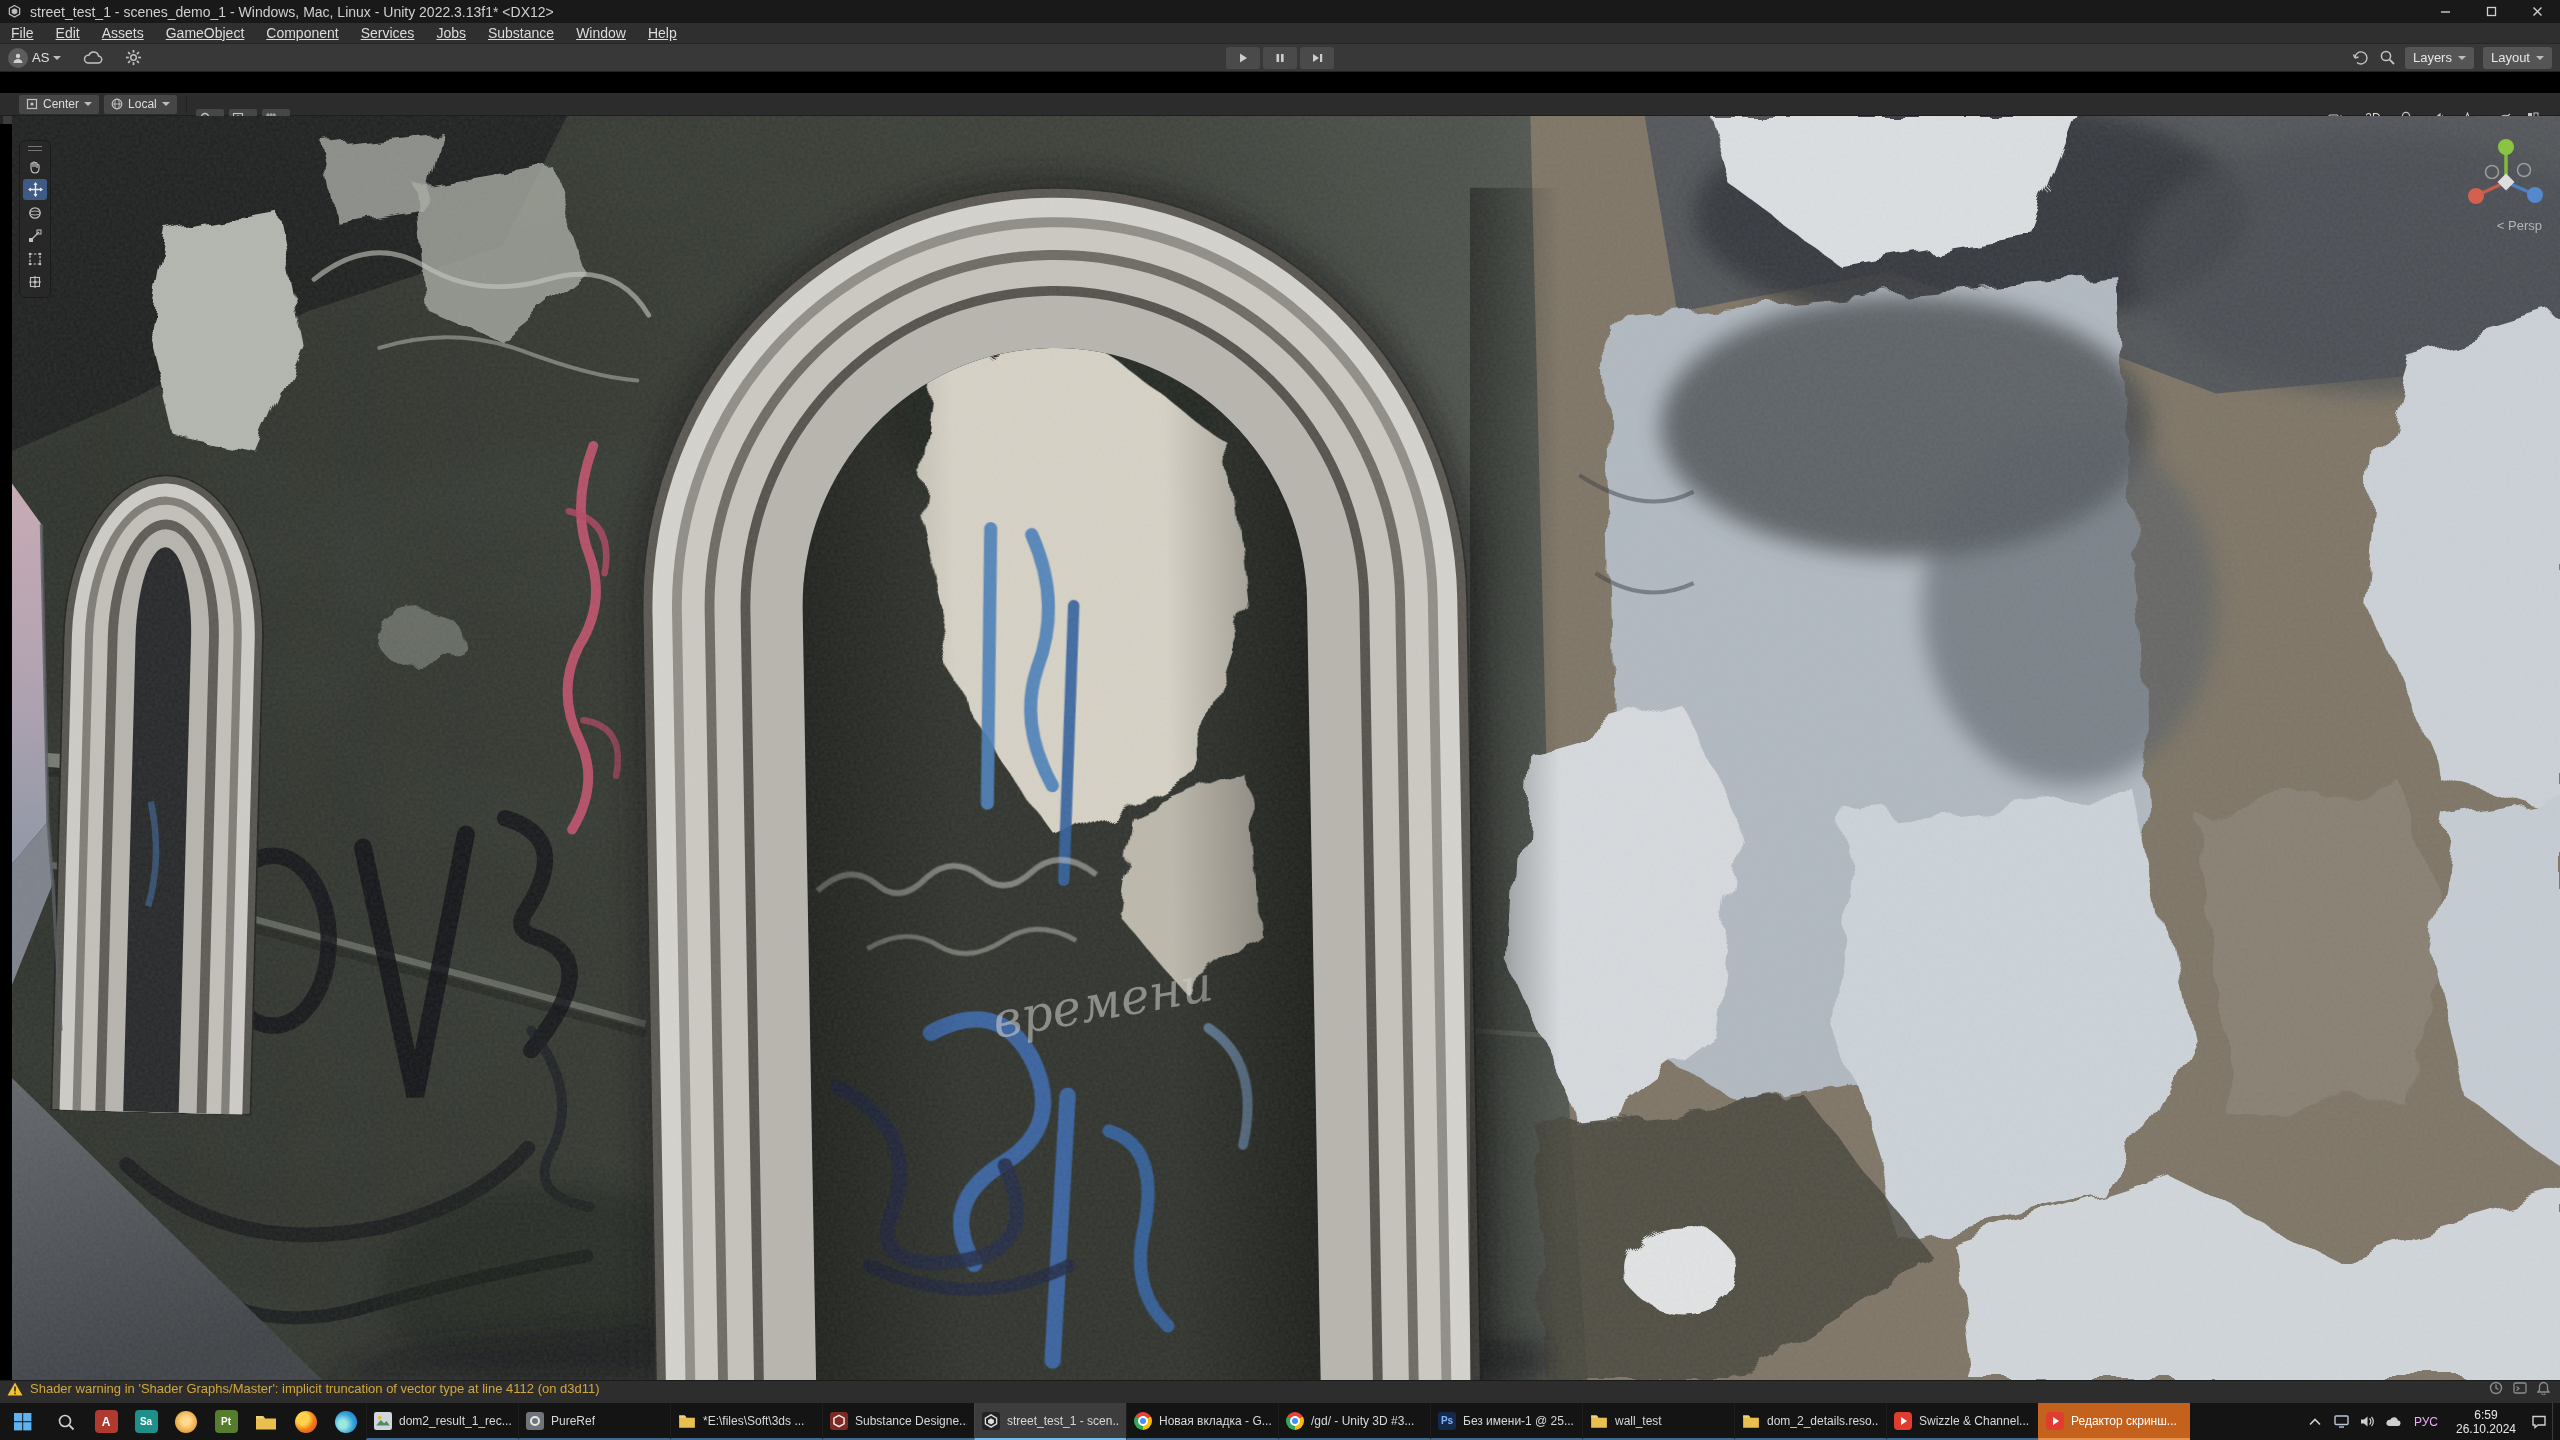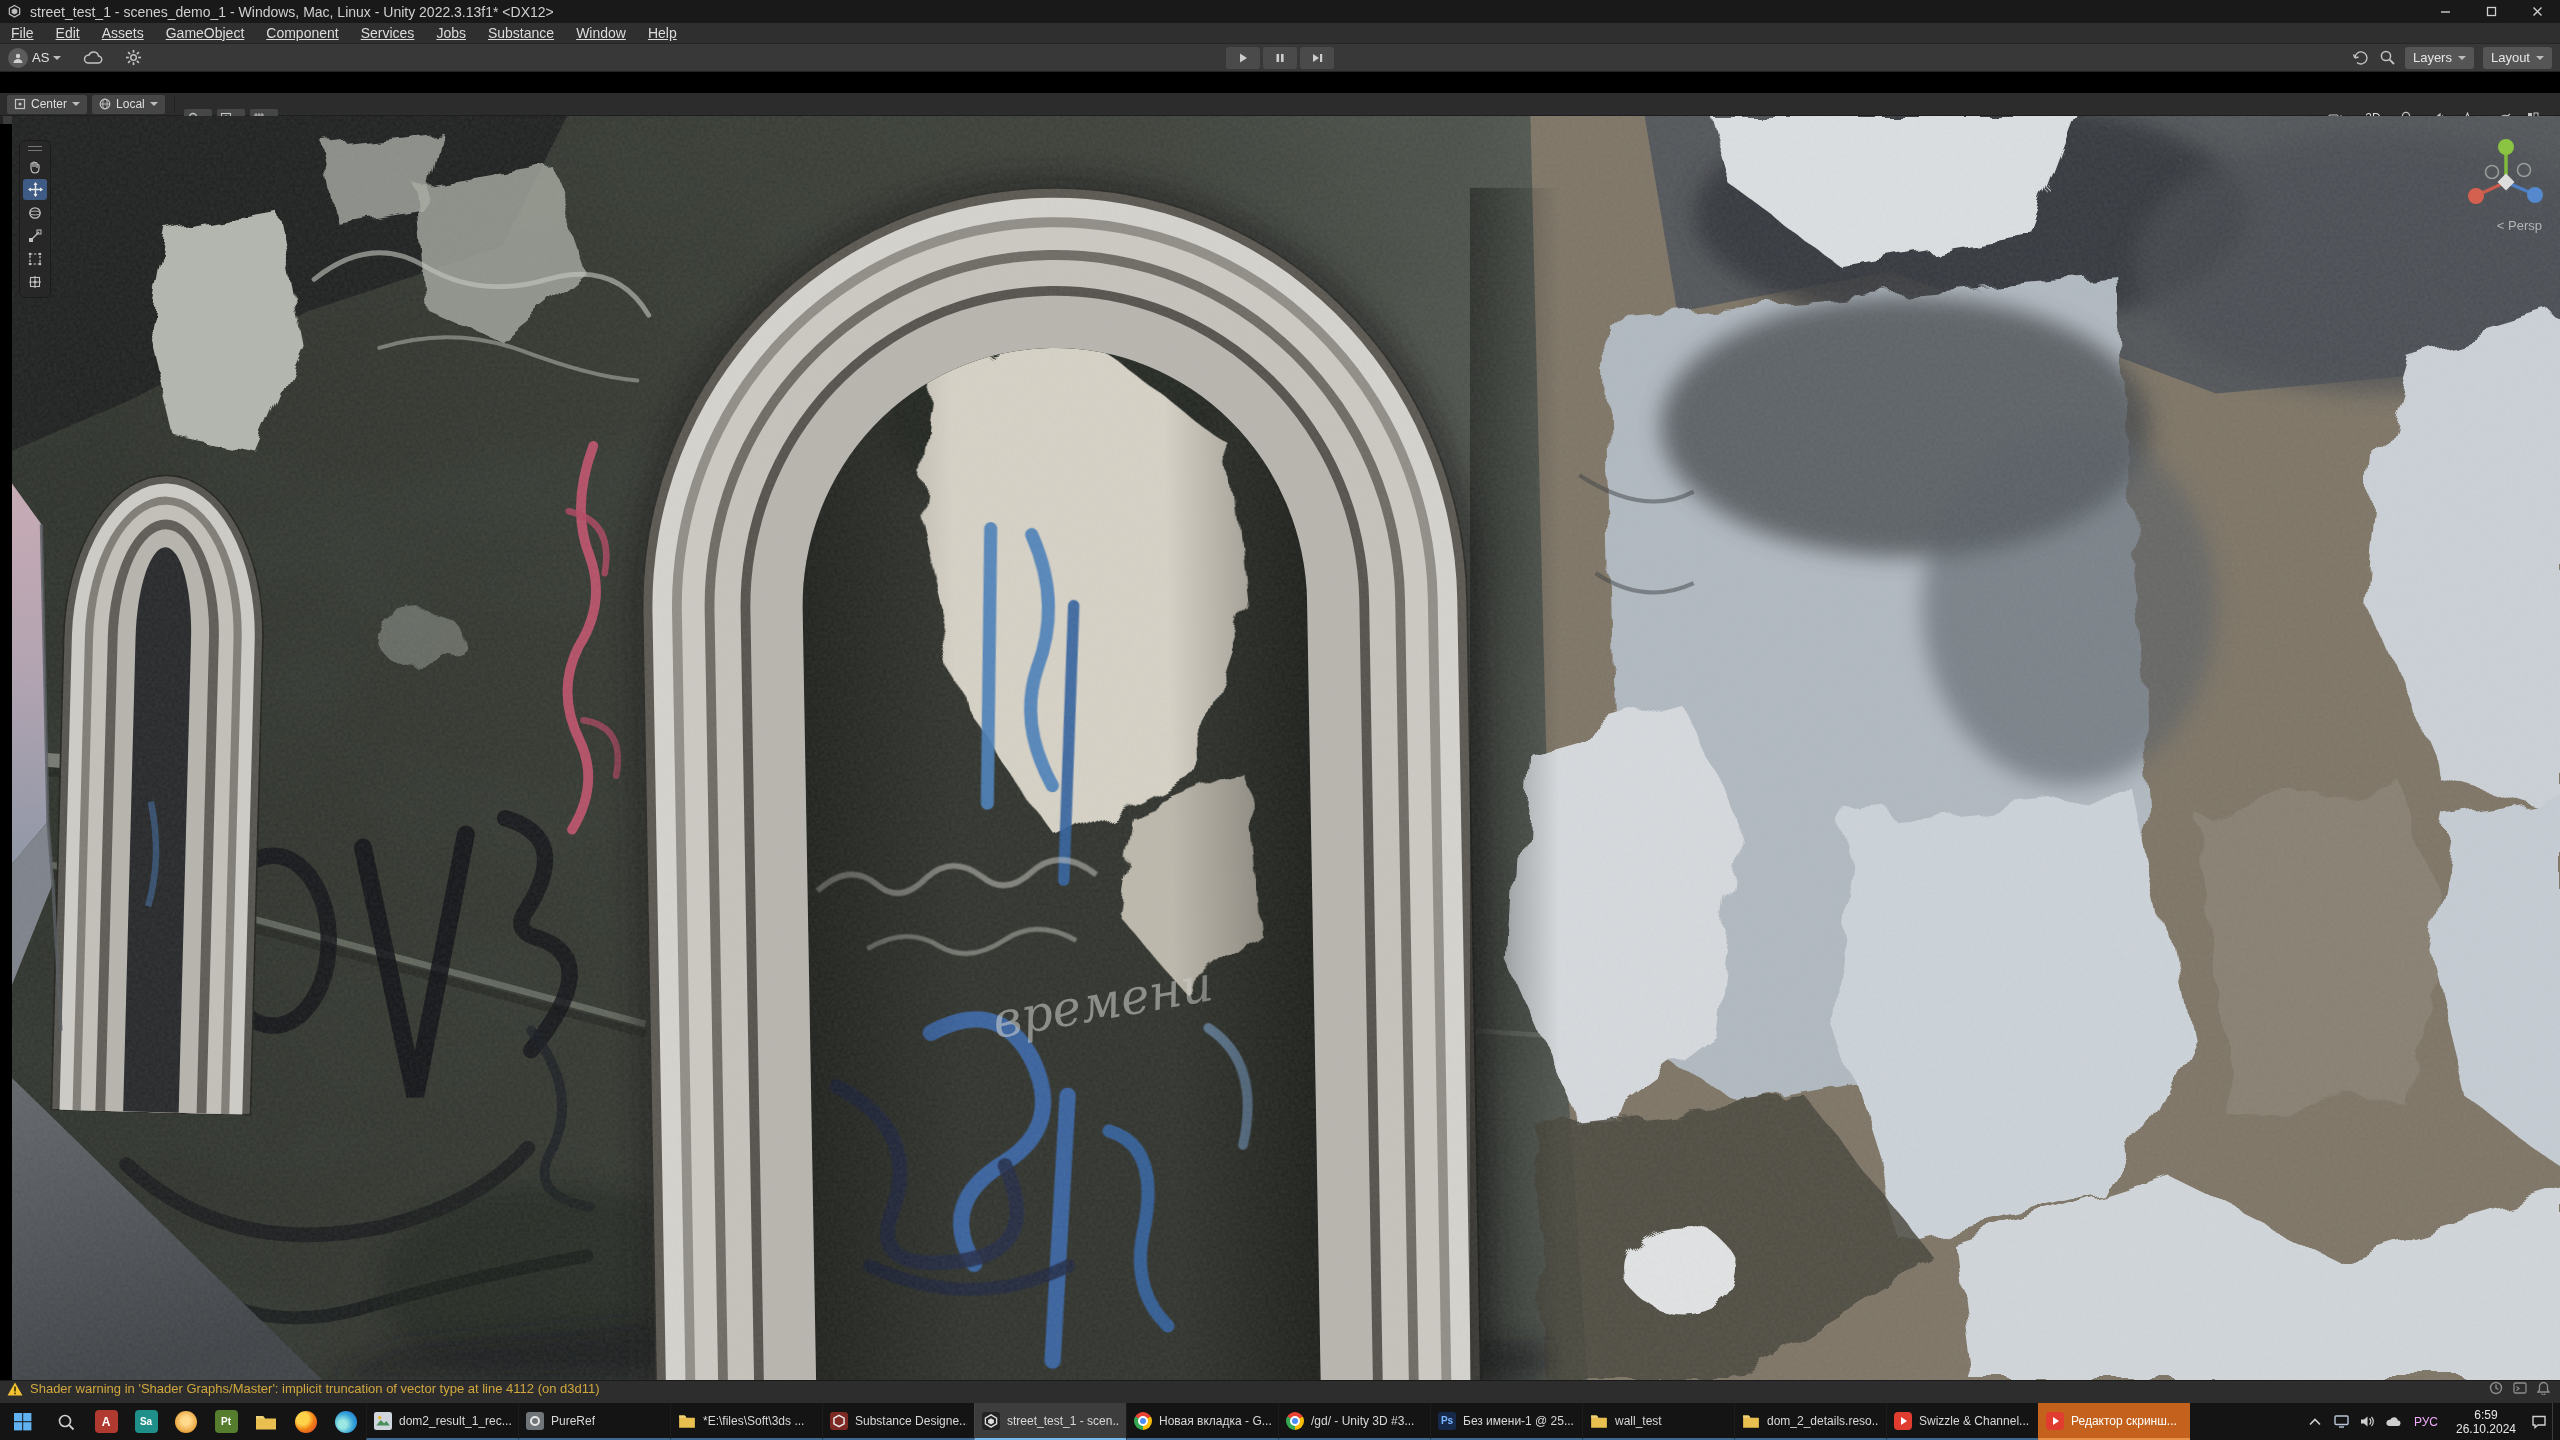--- a/index.html
+++ b/index.html
@@ -30,21 +30,21 @@
   .tb-right{margin-left:auto;display:flex;align-items:center;gap:9px;margin-right:8px;}
   .ddl{height:22px;background:#555555;border-radius:3px;display:flex;align-items:center;
        padding:0 8px;gap:6px;font-size:13px;color:#e6e6e6;}
   
   .tabstrip{position:absolute;left:0;top:72px;width:2488px;height:21px;background:#232323;margin-top:31px;}
   .scenetab{position:absolute;left:3px;top:0;height:21px;min-width:120px;background:#3c3c3c;
             border-radius:4px 4px 0 0;display:flex;align-items:center;gap:6px;padding:0 12px;
             font-size:13px;color:#dadada;}
   
   .scntb{position:absolute;left:0;top:93px;width:2560px;height:23px;background:#2c2c2c;
-         border-bottom:1px solid #1e1e1e;box-sizing:border-box;display:flex;align-items:center;}
+         border-bottom:1px solid #1e1e1e;box-sizing:border-box;display:flex;align-items:center;padding-left:12px;}
   .scntb-left{display:flex;align-items:center;gap:5px;margin-left:7px;}
   .scnbtn{height:19px;background:#464646;border-radius:2px;display:flex;align-items:center;
           gap:5px;padding:0 7px;font-size:12px;color:#dedede;}
   .scnico{width:28px;height:19px;background:#464646;border-radius:2px;display:flex;align-items:center;
           justify-content:center;gap:2px;margin-top:28px;}
   .scnico.plain{background:transparent;}
   .sep{width:1px;height:14px;background:#1f1f1f;margin:0 4px;}
   .scntb-right{margin-left:auto;display:flex;align-items:center;gap:5px;margin-right:8px;}
   .on svg{stroke:#86b6e4 !important;}
   .lbl2d{font-size:12px;color:#dedede;}

